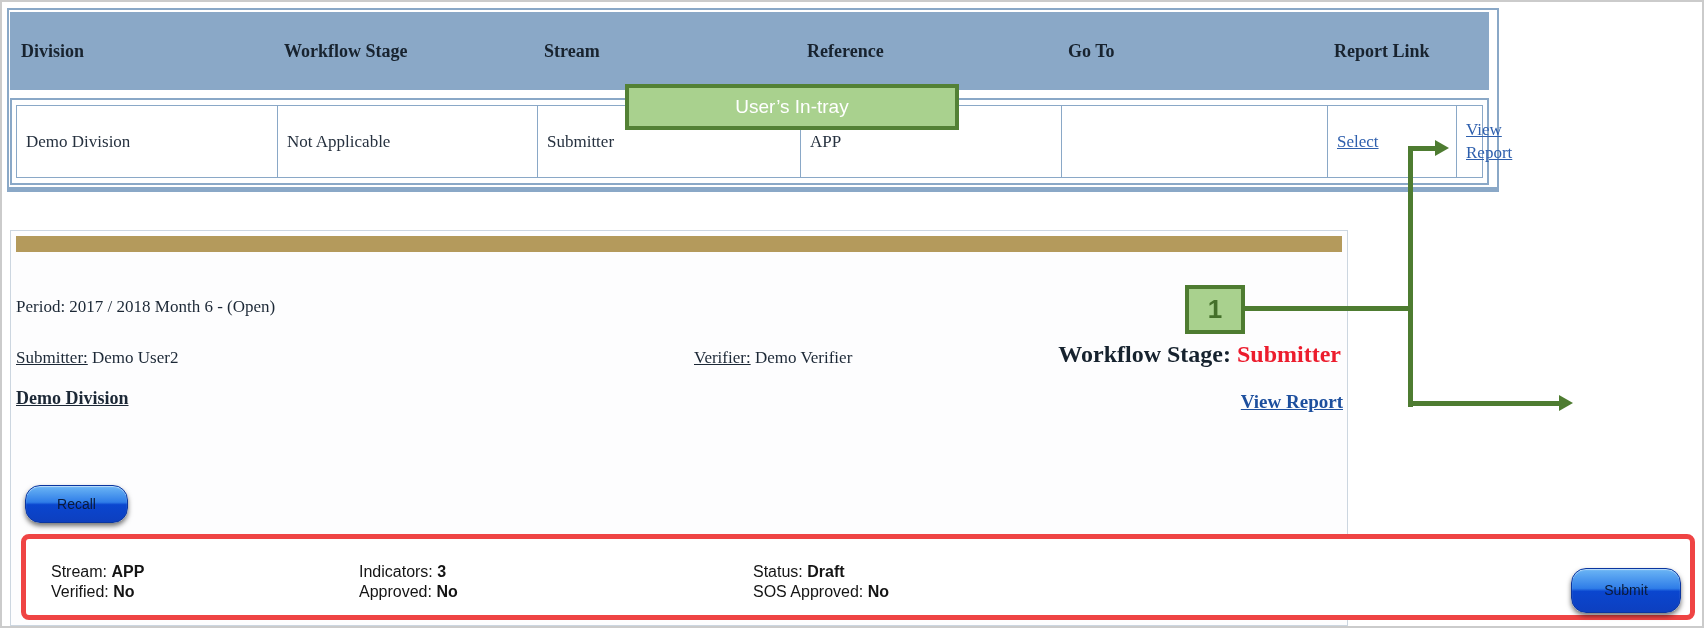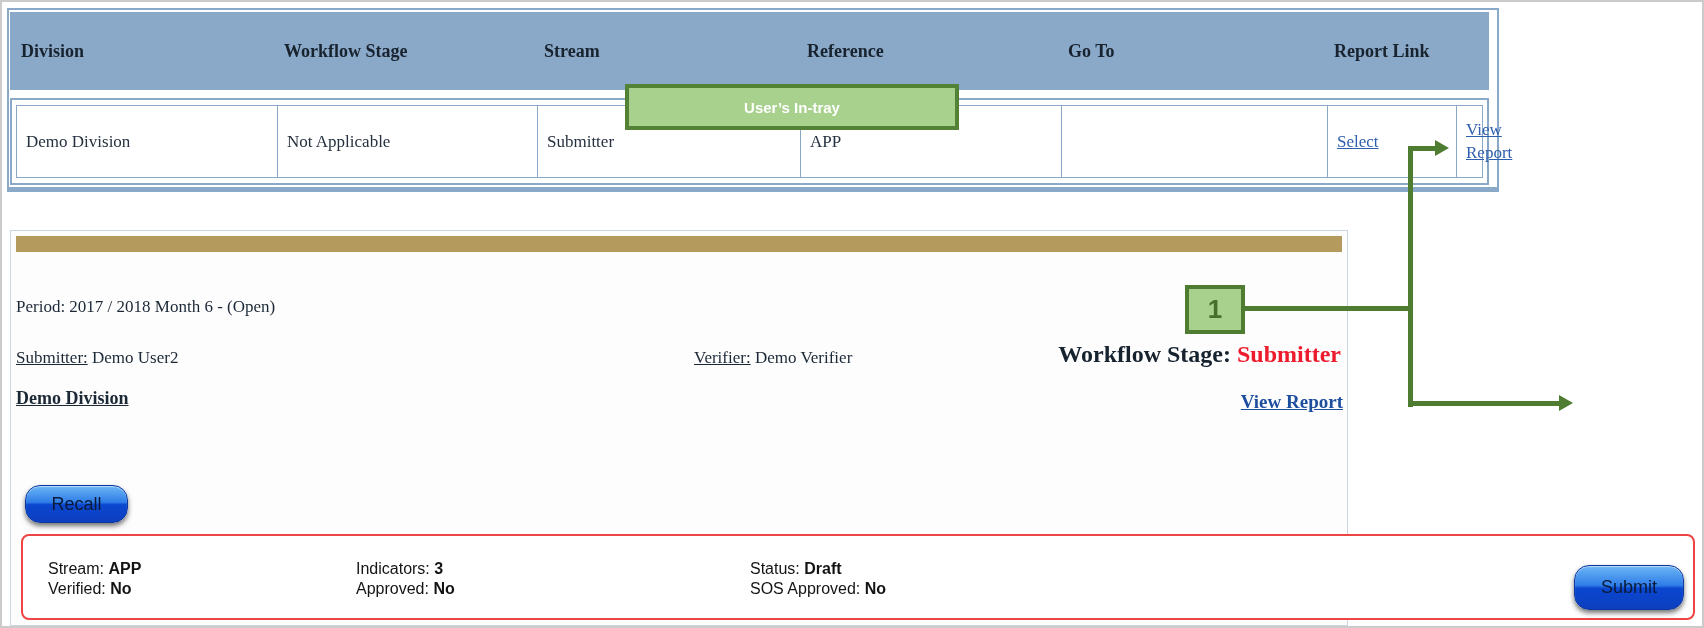--- a/index.html
+++ b/index.html
@@ -25,21 +25,21 @@
                   vertical-align:middle; background:#fff; }
   td.c1{width:261px;} td.c2{width:260px;} td.c3{width:263px;} td.c4{width:261px;}
   td.c5{width:266px;} td.c6{width:129px;} td.c7{width:auto;}
   a.tbl-link { color:#2e5fad; text-decoration:underline; cursor:pointer;
                font-family:"Liberation Serif", serif; font-size:17px; }
   .two-line { display:inline-block; width:80px; line-height:1.35; }
 
   
   .green-label { position:absolute; background:#a9d18e; border:4px solid #538135;
                  display:flex; align-items:center; justify-content:center;
-                 font-weight:bold; font-size:15px; }
+                 font-weight:normal; font-size:19px; }
   .label-intray { left:623px; top:82px; width:334px; height:46px; color:#ffffff; }
   .label-subpage { left:622px; top:411px; width:334px; height:44px; color:#47732c; }
 
   
   .gline { position:absolute; background:#4e7c31; }
   .vline { left:1406px; top:144px; width:5px; height:261px; }
   .stub-top { left:1409px; top:144px; width:26px; height:5px; }
   .stub-bottom { left:1409px; top:399px; width:150px; height:5px; }
   .arrowhead { position:absolute; width:0; height:0;
                border-top:8px solid transparent; border-bottom:8px solid transparent;
@@ -68,28 +68,28 @@
   .division-link { position:absolute; left:5px; top:157px;
                    font-family:"Liberation Serif", serif; font-size:18px; font-weight:bold;
                    color:#1c2836; text-decoration:underline; cursor:pointer; }
   .viewreport-link { position:absolute; right:4px; top:160px;
                      font-family:"Liberation Serif", serif; font-size:19px; font-weight:bold;
                      color:#1d4f9e; text-decoration:underline; cursor:pointer; }
 
   
   .blue-btn { position:absolute; border:1px solid #0a36a0; border-radius:15px;
               background:linear-gradient(#6cb6f5 0%, #2f7de8 45%, #0a46cf 52%, #0d3fbf 100%);
-              color:#0a1a38; font-size:18px; text-align:center; cursor:pointer;
+              color:#0a1a38; font-size:14px; text-align:center; cursor:pointer;
               box-shadow:0 3px 5px rgba(0,0,0,0.55), inset 0 1px 1px rgba(255,255,255,0.55); }
   .recall-btn { left:14px; top:254px; width:103px; height:38px; line-height:36px; }
   .submit-btn { right:9px; top:29px; width:110px; height:45px; line-height:43px; }
 
   
   .card { position:absolute; left:10px; top:303px; width:1674px; height:86px;
-          background:#ffffff; border:2px solid #ef4444; border-radius:8px; }
+          background:#ffffff; border:5px solid #ef4444; border-radius:8px; }
   .card-col { position:absolute; top:23px; font-size:16px; color:#141414; line-height:20px; }
   .col1 { left:25px; } .col2 { left:333px; } .col3 { left:727px; }
   .card-col b { font-weight:bold; }
 </style>
 </head>
 <body>
 
 <div class="screen">
 
   <div class="table-outer">

